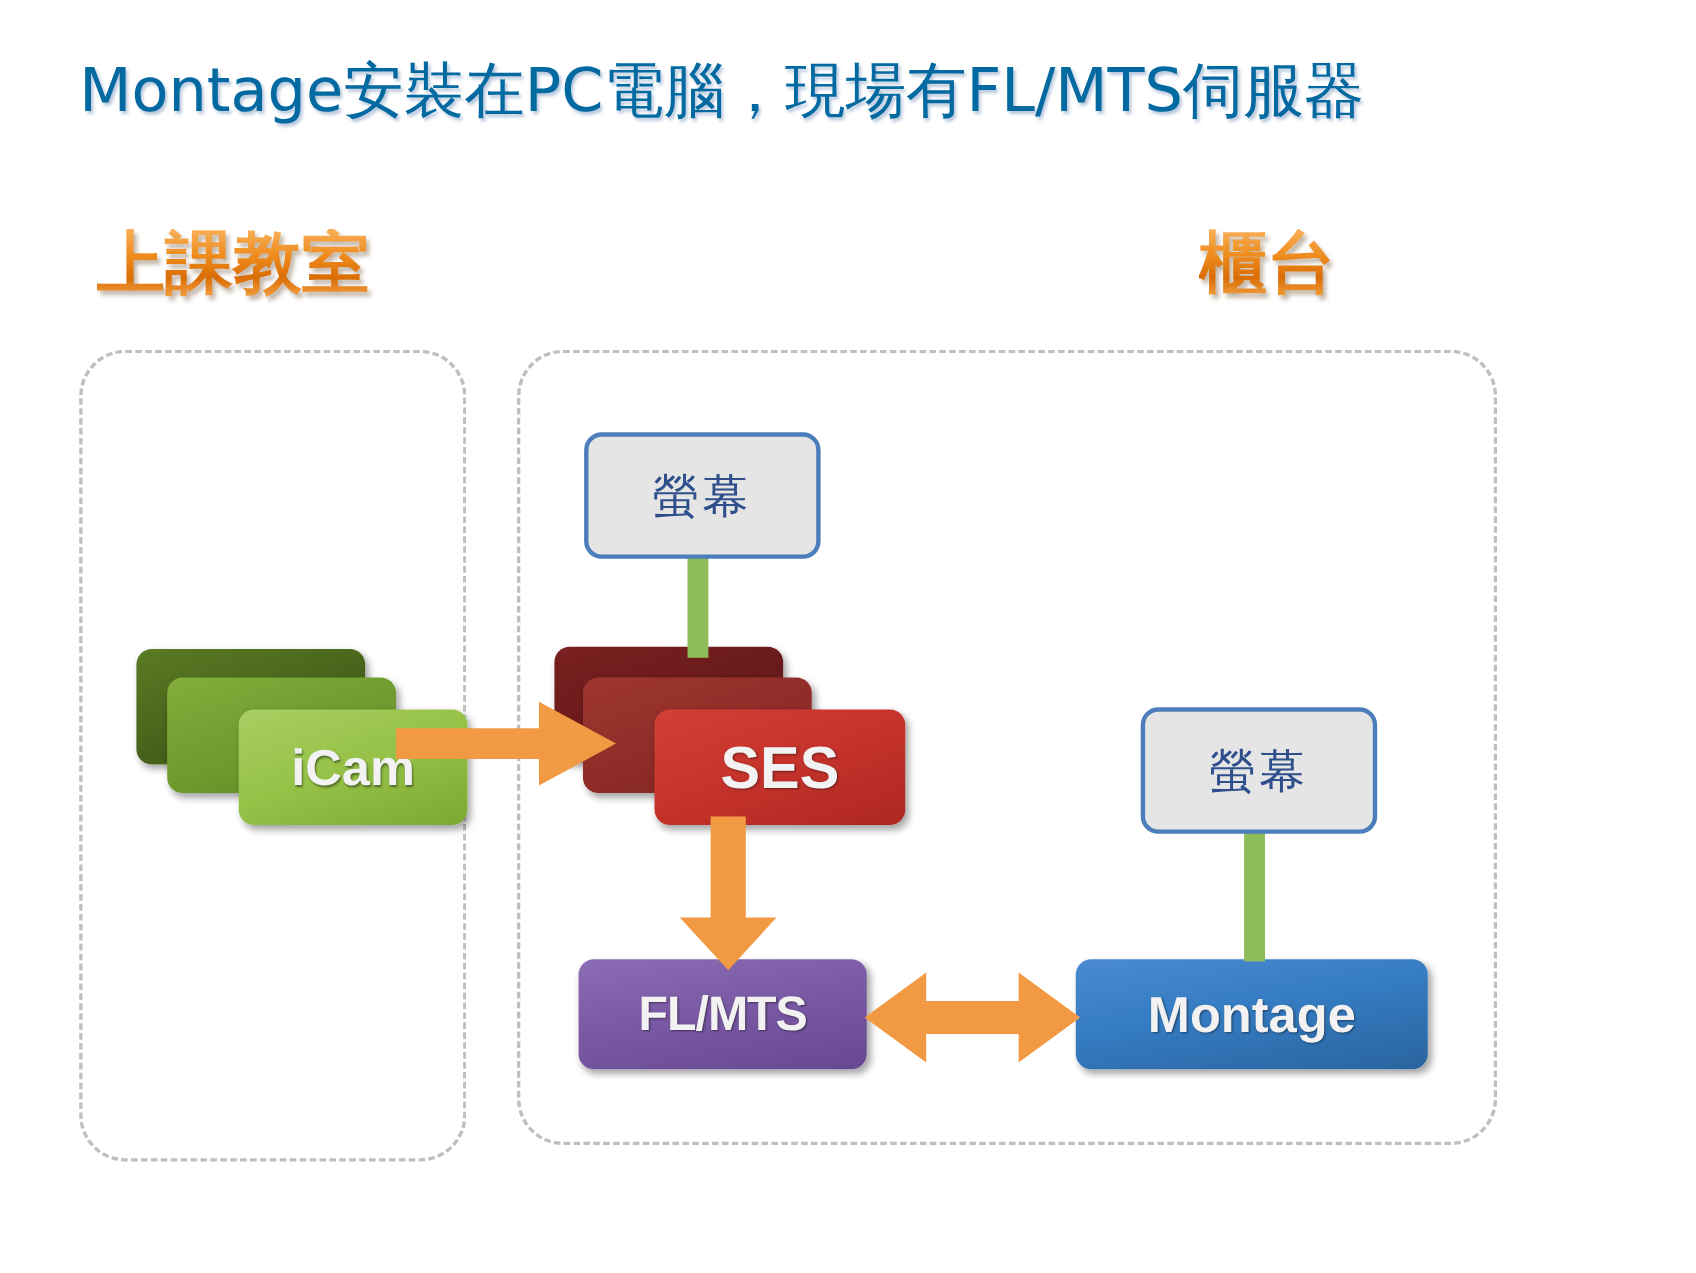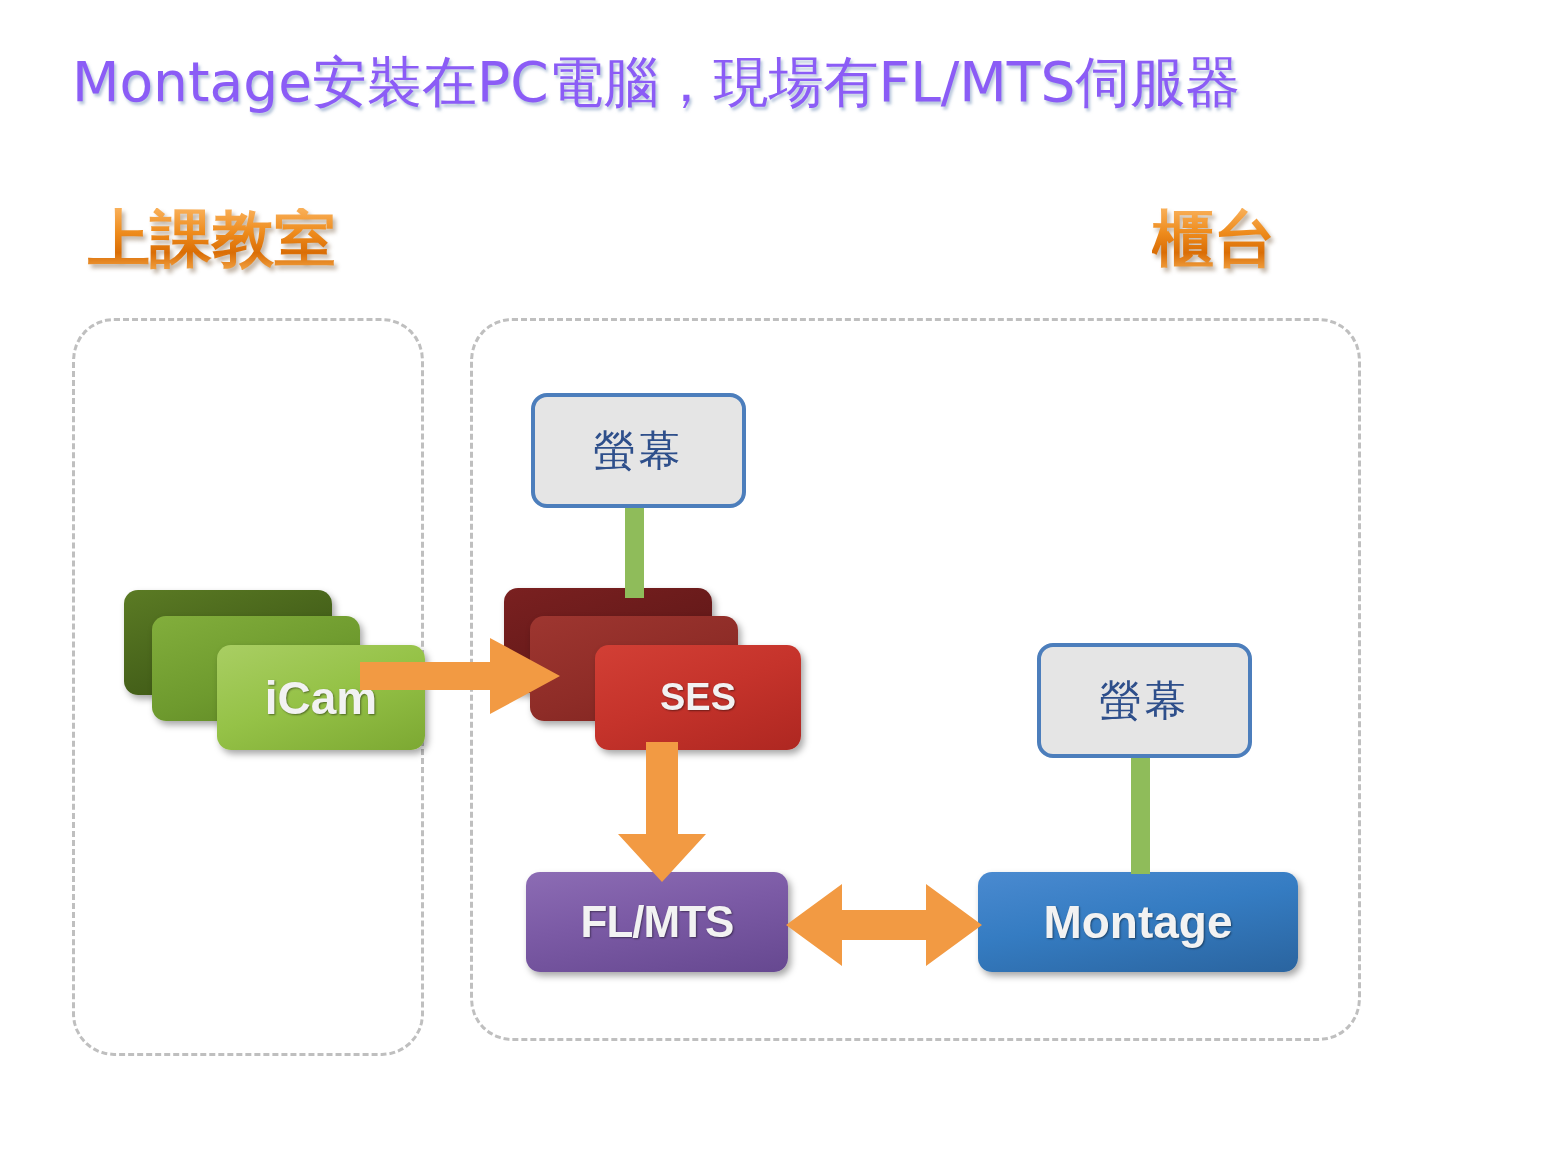--- a/index.html
+++ b/index.html
@@ -24,21 +24,21 @@
 
   
   .slide-title {
     position: absolute;
     left: 72px;
     top: 52px;
     width: 1380px;
     font-size: 55px;
     line-height: 1.1;
     font-weight: 400;
-    color: #8b5cf6;
+    color: #0369a1;
     letter-spacing: 0px;
     white-space: nowrap;
     text-shadow: 2px 3px 3px rgba(120,150,190,0.55);
     font-family: "DejaVu Sans", "Liberation Sans", sans-serif;
   }
 
   
   .zone-header {
     position: absolute;
     font-size: 62px;
@@ -48,21 +48,21 @@
     color: #E07A13;
     background: linear-gradient(180deg, #F7A441 0%, #EC8415 38%, #D96B05 70%, #F2A košík 100%);
     background: linear-gradient(180deg, #F9B05A 0%, #EE8B1C 40%, #DA6D05 72%, #F1A040 100%);
     -webkit-background-clip: text;
     background-clip: text;
     -webkit-text-fill-color: transparent;
     filter: drop-shadow(3px 4px 2px rgba(120,90,60,0.45));
     font-family: "DejaVu Sans", "Liberation Sans", sans-serif;
   }
   .zone-header.left  { left: 88px;  top: 208px; }
-  .zone-header.right { left: 1152px; top: 208px; }
+  .zone-header.right { left: 1090px; top: 208px; }
 
   
   .zone-box {
     position: absolute;
     border: 3px dashed #BFBFBF;
     border-radius: 42px;
     background: transparent;
   }
   #zone-classroom { left: 72px;  top: 318px; width: 346px; height: 732px; }
   #zone-counter   { left: 470px; top: 318px; width: 885px; height: 717px; }
@@ -102,23 +102,23 @@
   
   #ses-back2 {
     left: 504px; top: 588px; width: 208px; height: 105px;
     background: linear-gradient(160deg, #7A2020 0%, #671A1A 55%, #551313 100%);
   }
   #ses-back1 {
     left: 530px; top: 616px; width: 208px; height: 105px;
     background: linear-gradient(160deg, #9E3630 0%, #8E2C27 55%, #7C221E 100%);
   }
   #ses-front {
-    left: 556px; top: 645px; width: 206px; height: 105px;
+    left: 556px; top: 645px; width: 228px; height: 105px;
     background: linear-gradient(160deg, #D23F35 0%, #C5332B 48%, #AE2721 100%);
-    font-size: 38px;
+    font-size: 54px;
   }
 
   
   #node-flmts {
     left: 526px; top: 872px; width: 262px; height: 100px;
     background: linear-gradient(170deg, #8C6CB4 0%, #7B5AA5 45%, #664890 100%);
     font-size: 44px;
     letter-spacing: -1px;
   }
   

